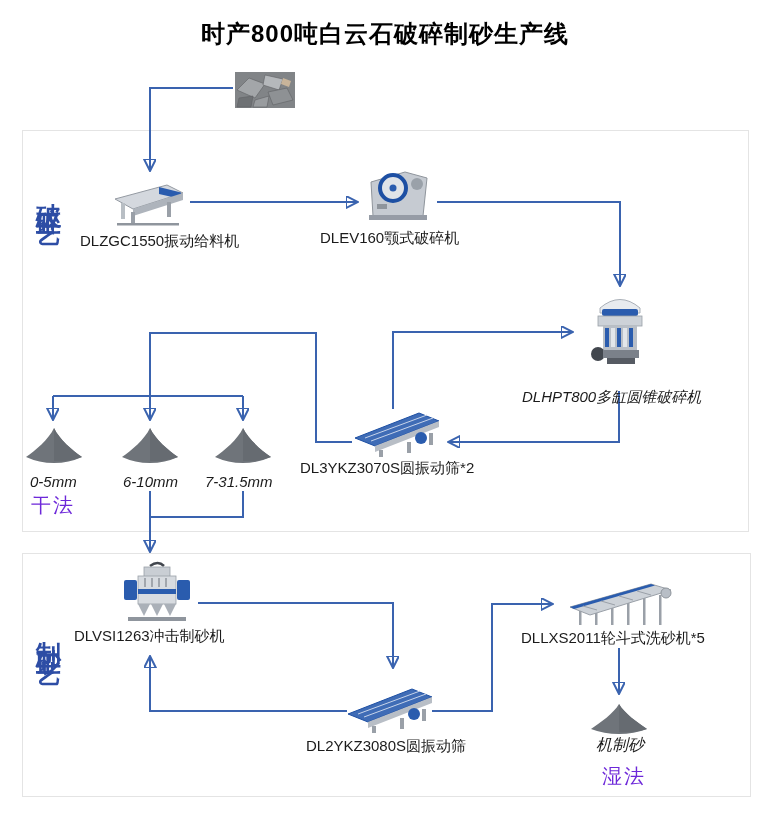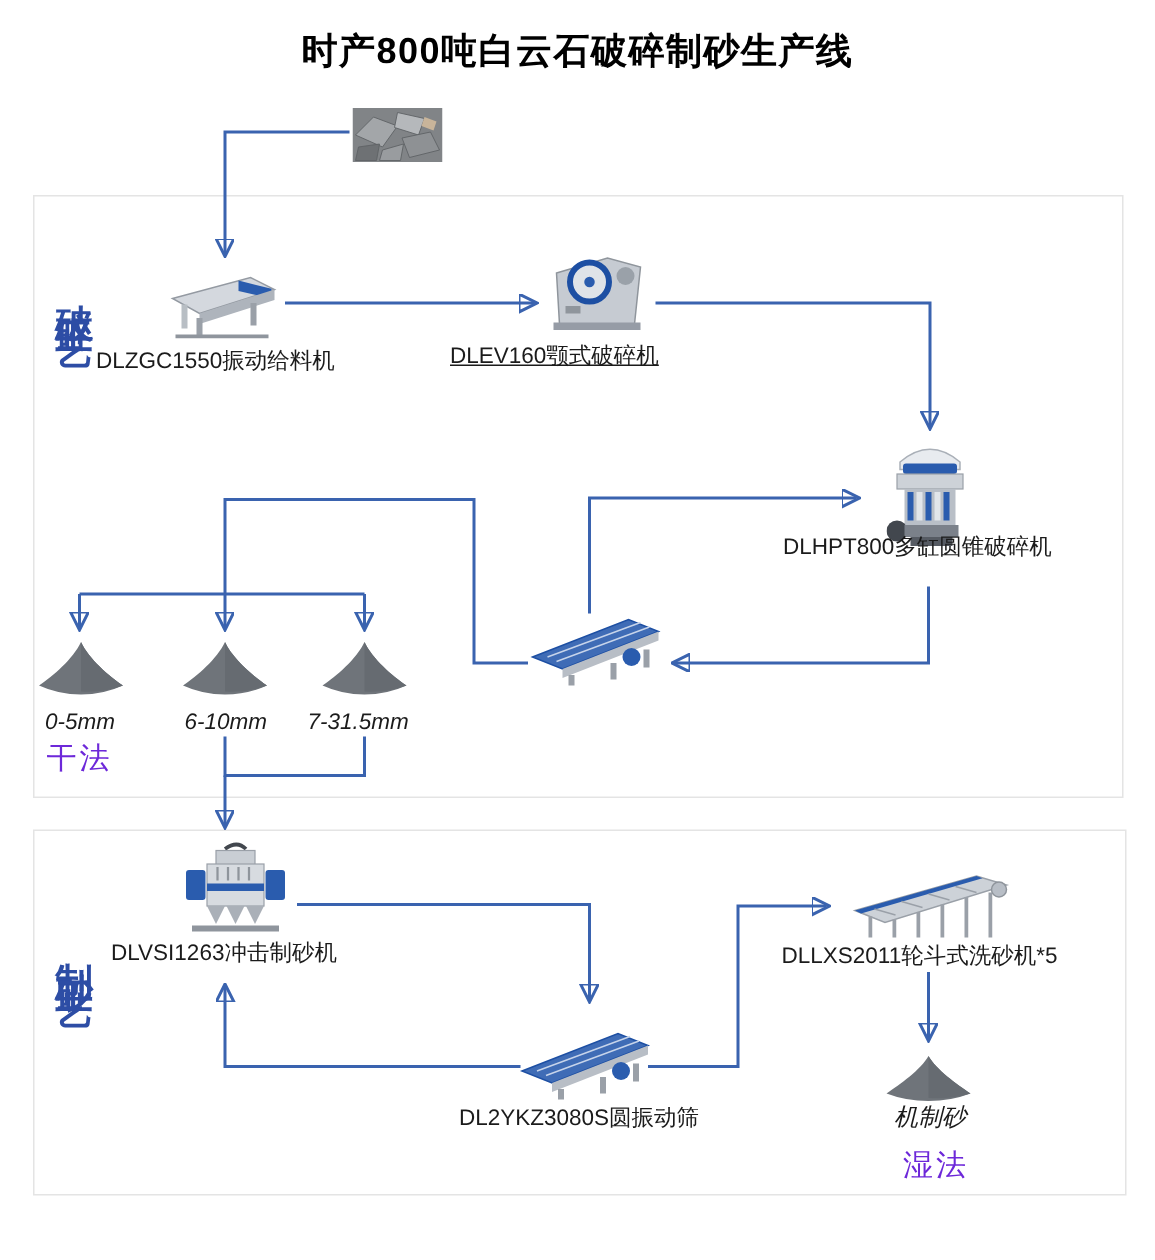--- a/index.html
+++ b/index.html
@@ -75,58 +75,59 @@
 
   <svg class="node-img" style="left:109px;top:181px;" width="78" height="46" viewBox="0 0 78 46">
     <polygon points="6,18 58,4 74,12 24,28" fill="#d4d8de" stroke="#949aa2" stroke-width="1"></polygon>
     <polygon points="50,6 72,11.5 72,18 50,13" fill="#2a5cae"></polygon>
     <polygon points="24,28 74,12 74,19 24,35" fill="#aeb4bc"></polygon>
     <rect x="12" y="22" width="4" height="16" fill="#b8bec4"></rect>
     <rect x="22" y="31" width="4" height="12" fill="#9aa0a8"></rect>
     <rect x="58" y="21" width="4" height="15" fill="#9aa0a8"></rect>
     <rect x="8" y="42" width="62" height="2.5" fill="#8f959d"></rect>
   </svg>
-  <div class="mlabel" style="left:64px;top:232px;text-align:right;">DLZGC1550振动给料机</div>
+  <div class="mlabel" style="left:80px;top:232px;text-align:right;">DLZGC1550振动给料机</div>
 
   <svg class="node-img" style="left:363px;top:166px;" width="72" height="58" viewBox="0 0 72 58">
     <polygon points="8,16 42,6 64,12 60,50 10,50" fill="#c6cbd2" stroke="#8f959c" stroke-width="1"></polygon>
     <circle cx="30" cy="22" r="13" fill="#dfe3e8" stroke="#1d4fa3" stroke-width="4"></circle>
     <circle cx="30" cy="22" r="3.5" fill="#2a5cae"></circle>
     <circle cx="54" cy="18" r="6" fill="#9aa1a9"></circle>
     <rect x="14" y="38" width="10" height="5" fill="#8f959c"></rect>
     <rect x="6" y="49" width="58" height="5" fill="#969ca6"></rect>
   </svg>
-  <div class="mlabel" style="left:300px;top:229px;text-decoration:underline;">DLEV160颚式破碎机</div>
+  <div class="mlabel" style="left:320px;top:229px;">DLEV160颚式破碎机</div>
 
   <svg class="node-img" style="left:591px;top:294px;" width="58" height="74" viewBox="0 0 58 74">
     <path d="M9,14 Q29,-3 49,14 L49,19 L9,19 Z" fill="#e8ebef" stroke="#aab0b8" stroke-width="1"></path>
     <rect x="11" y="15" width="36" height="7" rx="2" fill="#2a5cae"></rect>
     <rect x="7" y="22" width="44" height="10" fill="#cdd2d8" stroke="#9aa0a8" stroke-width="0.8"></rect>
     <rect x="12" y="32" width="34" height="24" fill="#b9bfc7"></rect>
     <rect x="14" y="34" width="4" height="19" fill="#2a5cae"></rect>
     <rect x="20" y="34" width="4" height="19" fill="#e2e6ea"></rect>
     <rect x="26" y="34" width="4" height="19" fill="#2a5cae"></rect>
     <rect x="32" y="34" width="4" height="19" fill="#e2e6ea"></rect>
     <rect x="38" y="34" width="4" height="19" fill="#2a5cae"></rect>
     <circle cx="7" cy="60" r="7" fill="#42474e"></circle>
     <rect x="12" y="56" width="36" height="8" fill="#7b818a"></rect>
     <rect x="16" y="64" width="28" height="6" fill="#565b63"></rect>
   </svg>
-  <div class="mlabel" style="left:522px;top:356px;">DLHPT800多缸圆锥破碎机</div>
+  <div class="mlabel" style="left:522px;top:388px;font-style:italic;">DLHPT800多缸圆锥破碎机</div>
 
   <svg class="node-img" style="left:351px;top:408px;" width="92" height="50" viewBox="0 0 92 50">
     <polygon points="4,30 68,5 88,13 24,38" fill="#3f6cb6" stroke="#1d4fa3" stroke-width="1"></polygon>
     <line x1="14" y1="30" x2="76" y2="7" stroke="#c7d4ea" stroke-width="1"></line>
     <line x1="20" y1="33" x2="82" y2="10" stroke="#c7d4ea" stroke-width="1"></line>
     <polygon points="24,38 88,13 88,19 24,44" fill="#b8bec6"></polygon>
     <circle cx="70" cy="30" r="6" fill="#2a5cae"></circle>
     <rect x="28" y="42" width="4" height="7" fill="#9aa0a8"></rect>
     <rect x="56" y="34" width="4" height="11" fill="#9aa0a8"></rect>
     <rect x="78" y="25" width="4" height="12" fill="#9aa0a8"></rect>
   </svg>
+  <div class="mlabel" style="left:300px;top:459px;">DL3YKZ3070S圆振动筛*2</div>
 
   <svg class="node-img" style="left:25px;top:425px;" width="58" height="40" viewBox="0 0 58 40">
     <path d="M29,3 C34,14 48,26 57,32 Q44,38 29,38 Q14,38 1,32 C10,26 24,14 29,3 Z" fill="#6f747a"></path>
     <path d="M29,3 C34,14 48,26 57,32 Q44,37 29,36 Z" fill="#666b71"></path>
   </svg>
   <svg class="node-img" style="left:121px;top:425px;" width="58" height="40" viewBox="0 0 58 40">
     <path d="M29,3 C34,14 48,26 57,32 Q44,38 29,38 Q14,38 1,32 C10,26 24,14 29,3 Z" fill="#6f747a"></path>
     <path d="M29,3 C34,14 48,26 57,32 Q44,37 29,36 Z" fill="#666b71"></path>
   </svg>
   <svg class="node-img" style="left:214px;top:425px;" width="58" height="40" viewBox="0 0 58 40">

